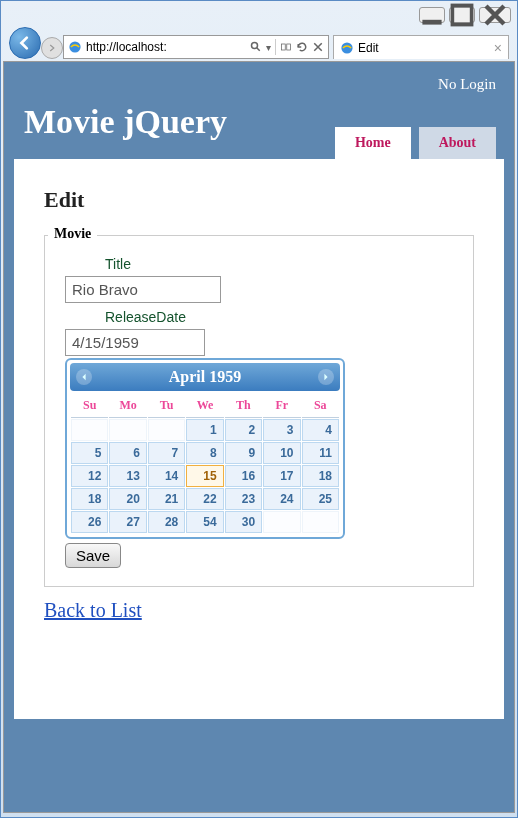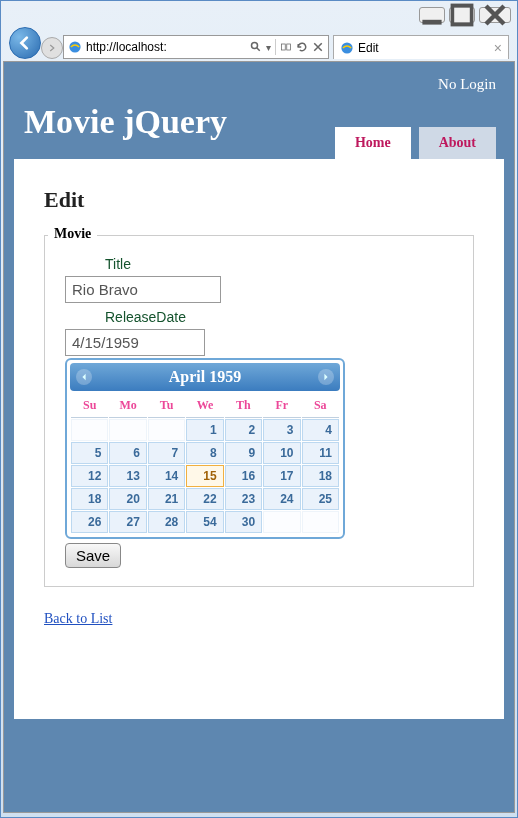--- a/index.html
+++ b/index.html
@@ -52,21 +52,21 @@
 .dp-arrow.right { right: 6px; }
 .dp-arrow svg { width: 8px; height: 8px; fill: #e0efff; }
 .dp-grid { width: 100%; border-collapse: separate; border-spacing: 1px; margin-top: 2px; }
 .dp-grid th { font-family: 'Comic Sans MS', cursive; font-size: 12px; font-weight: bold; color: #ec4899; padding: 4px 0; border-bottom: 1px solid #c0d0e0; }
 .dp-grid td { width: 38px; height: 22px; text-align: right; padding: 2px 6px 2px 2px; font-size: 12px; font-weight: bold; color: #3a6a9a; border: 1px solid #bcd8f0; background: #eaf2fb; cursor: pointer; }
 .dp-grid td.blank { background: #fcfdff; border: 1px solid #eef4fa; cursor: default; }
 .dp-grid td.sel { border: 1px solid #f0b040; background: #fff8e8; color: #a16207; }
 
 .save-btn { margin-top: 4px; padding: 3px 10px; font-size: 15px; background: linear-gradient(#f8f8f8,#d8d8d8); border: 1px solid #888; border-radius: 4px; cursor: pointer; font-family: Tahoma, sans-serif; }
 
-.back-link { display: inline-block; margin-top: 24px; color: #2050c0; font-family: 'Comic Sans MS', cursive; font-size: 14px; text-decoration: underline; cursor: pointer; }
+.back-link { display: inline-block; margin-top: 12px; color: #2050c0; font-family: 'Comic Sans MS', cursive; font-size: 20px; text-decoration: underline; cursor: pointer; }
 </style>
 </head>
 <body>
 
 <div class="window-frame">
 
   <div class="titlebar">
     <div class="win-btn">
         <svg viewBox="0 0 10 10">
           <rect x="1" y="7" width="8" height="2" fill="#555"></rect>

